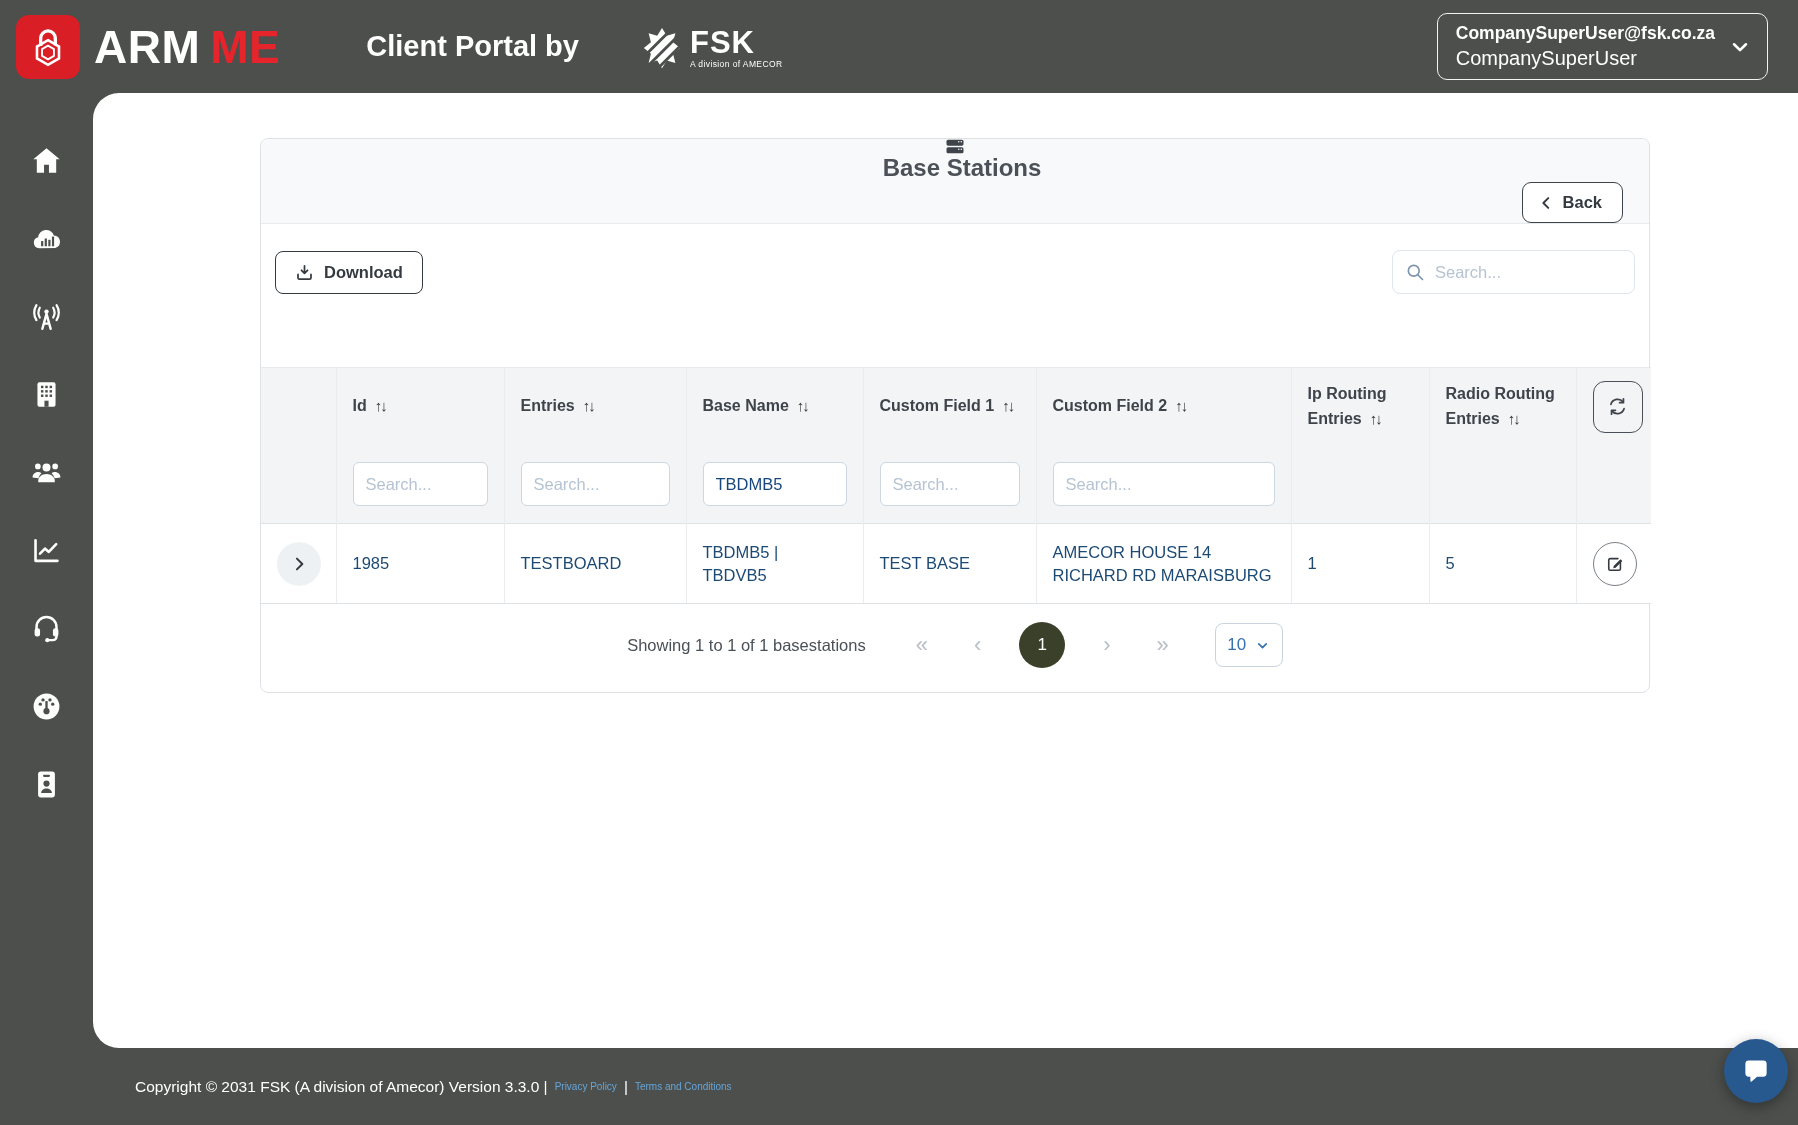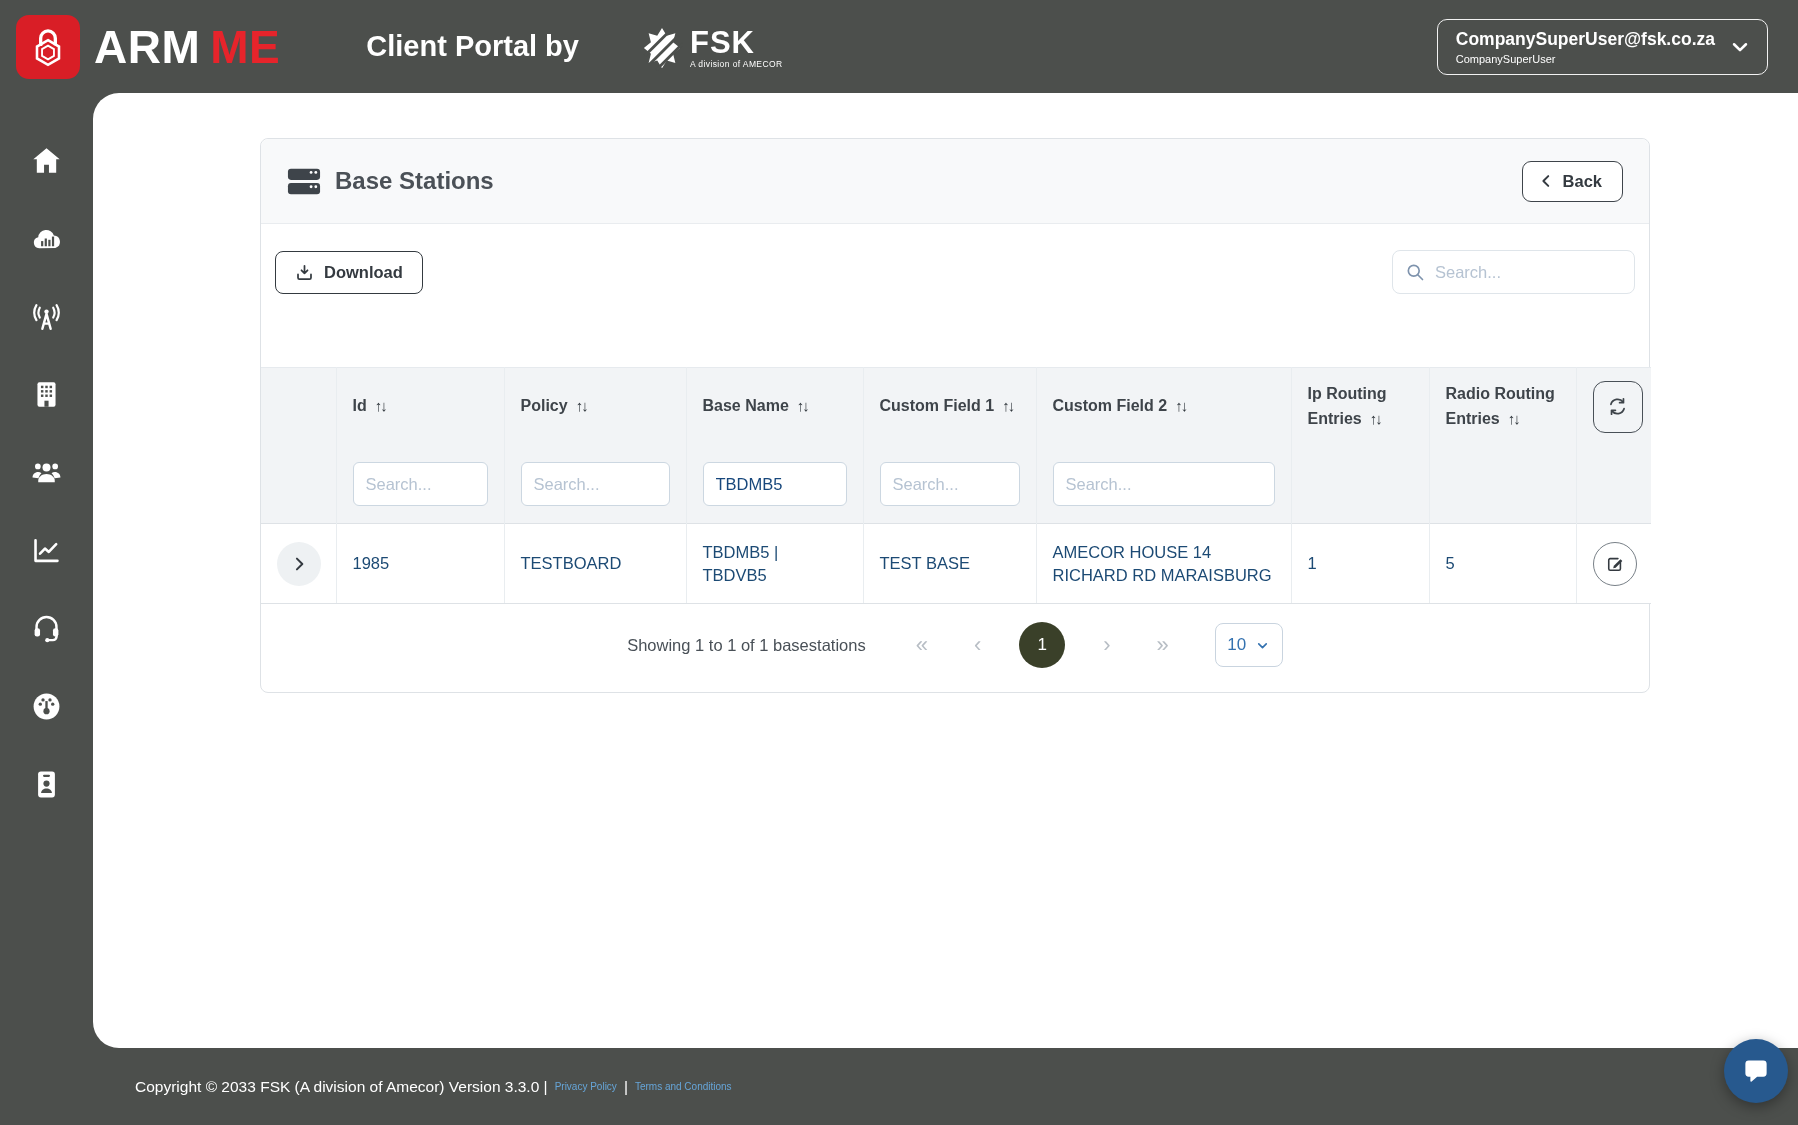--- a/index.html
+++ b/index.html
@@ -20,33 +20,33 @@
   .portal-title { margin-left:38px; font-size:29px; font-weight:700; color:#fff; white-space:nowrap; }
   .fsk-logo { display:flex; align-items:flex-start; gap:7px; margin-left:14px; margin-top:6px; }
   .fsk-texts { display:flex; flex-direction:column; line-height:1; }
   .fsk-name { font-size:31px; font-weight:800; color:#fff; letter-spacing:1px; }
   .fsk-tagline { font-size:8.5px; color:#fff; letter-spacing:.4px; margin-top:2px; align-self:flex-end; }
   .spacer { flex:1; }
   .user-menu { display:flex; align-items:center; margin-right:30px; background:transparent;
     border:1.5px solid #f2f2f2; border-radius:10px; padding:9px 16px 9px 18px; min-width:322px; cursor:pointer; }
   .user-texts { text-align:left; }
   .user-email { font-size:17.5px; font-weight:700; color:#fff; }
-  .user-name { font-size:11px; color:#fff; margin-top:3px; }
+  .user-name { font-size:20px; color:#fff; margin-top:3px; }
   .user-caret { margin-left:auto; padding-left:14px; display:flex; }
 
   
   .sidebar { position:absolute; top:93px; left:0; bottom:0; width:93px; display:flex; flex-direction:column; align-items:center; padding-top:28px; }
   .side-item { width:93px; height:78px; display:flex; align-items:center; justify-content:center; background:transparent; border:none; cursor:pointer; }
   .side-item svg { width:31px; height:31px; }
 
   
   .content { position:absolute; top:93px; left:93px; right:0; bottom:77px; background:#fff; border-radius:26px 0 0 26px; }
   .card { position:absolute; left:167px; top:45px; width:1390px; border:1px solid #dee2e6; border-radius:8px; background:#fff; }
   .card-header { height:85px; background:#f8f9fa; border-bottom:1px solid #e9ecef; border-radius:8px 8px 0 0;
-    display:flex; align-items:center; padding:0 26px; }
+    display:flex; align-items:center; padding:0 26px;flex-direction:column; }
   .card-title { font-size:24px; font-weight:700; color:#4b5157; margin-left:14px; }
   .back-btn { margin-left:auto; display:flex; align-items:center; gap:8px; background:#fff;
     border:1.5px solid #3e444a; border-radius:9px; padding:10px 20px 10px 14px;
     font-family:inherit; font-size:16.5px; font-weight:600; color:#343a40; cursor:pointer; }
 
   .toolbar { display:flex; align-items:center; justify-content:space-between; padding:26px 14px 25px 14px; }
   .download-btn { display:flex; align-items:center; gap:10px; background:#fff; border:1px solid #343a40;
     border-radius:8px; padding:11px 19px; font-family:inherit; font-size:16.5px; font-weight:600; color:#343a40; cursor:pointer;justify-content:flex-end; }
   .search-box { display:flex; align-items:center; gap:10px; width:243px; height:44px;
     border:1px solid #dfe5ea; border-radius:8px; padding:0 12px; background:#fff; }
@@ -266,21 +266,21 @@
         <col style="width:173px">
           <col style="width:255px">
           <col style="width:138px">
           <col style="width:147px">
           <col style="width:75px">
       </colgroup>
       <thead>
         <tr class="hdr-row">
           <th></th>
           <th><span>Id</span><span class="sort">↑↓</span></th>
-          <th><span>Policy</span><span class="sort">↑↓</span></th>
+          <th><span>Entries</span><span class="sort">↑↓</span></th>
           <th><span>Base Name</span><span class="sort">↑↓</span></th>
           <th><span>Custom Field 1</span><span class="sort">↑↓</span></th>
           <th><span>Custom Field 2</span><span class="sort">↑↓</span></th>
           <th><span>Ip Routing Entries</span><span class="sort">↑↓</span></th>
           <th><span>Radio Routing Entries</span><span class="sort">↑↓</span></th>
           <th>
             <button class="refresh-btn">
               <svg width="21" height="21" viewBox="0 0 24 24" fill="none" stroke="#3e444a" stroke-width="2" stroke-linecap="round" stroke-linejoin="round">
                 <path d="M4.5 9.5a8 8 0 0 1 14-2.5"></path>
                   <polyline points="18.8,3.2 18.8,7.6 14.4,7.6"></polyline>
@@ -342,21 +342,21 @@
         <svg width="15" height="15" viewBox="0 0 24 24" fill="none" stroke="#3472b0" stroke-width="2.6" stroke-linecap="round" stroke-linejoin="round">
             <path d="M6 9.5l6 6 6-6"></path>
           </svg>
       </div>
     </div>
 
   </section>
 </main>
 
 <footer class="footer">
-  <span>Copyright © 2033 FSK (A division of Amecor) Version 3.3.0 |</span>
+  <span>Copyright © 2031 FSK (A division of Amecor) Version 3.3.0 |</span>
   <a>Privacy Policy</a>
   <span>|</span>
   <a>Terms and Conditions</a>
 </footer>
 
 <button class="chat-fab">
   <svg width="30" height="30" viewBox="0 0 24 24">
     <path fill="#fff" d="M3.5 6.2A2.7 2.7 0 0 1 6.2 3.5h11.6a2.7 2.7 0 0 1 2.7 2.7v7.6a2.7 2.7 0 0 1-2.7 2.7h-4.9l-4.4 3.9a.6.6 0 0 1-1-.5v-3.4H6.2a2.7 2.7 0 0 1-2.7-2.7z"></path>
   </svg>
 </button>

